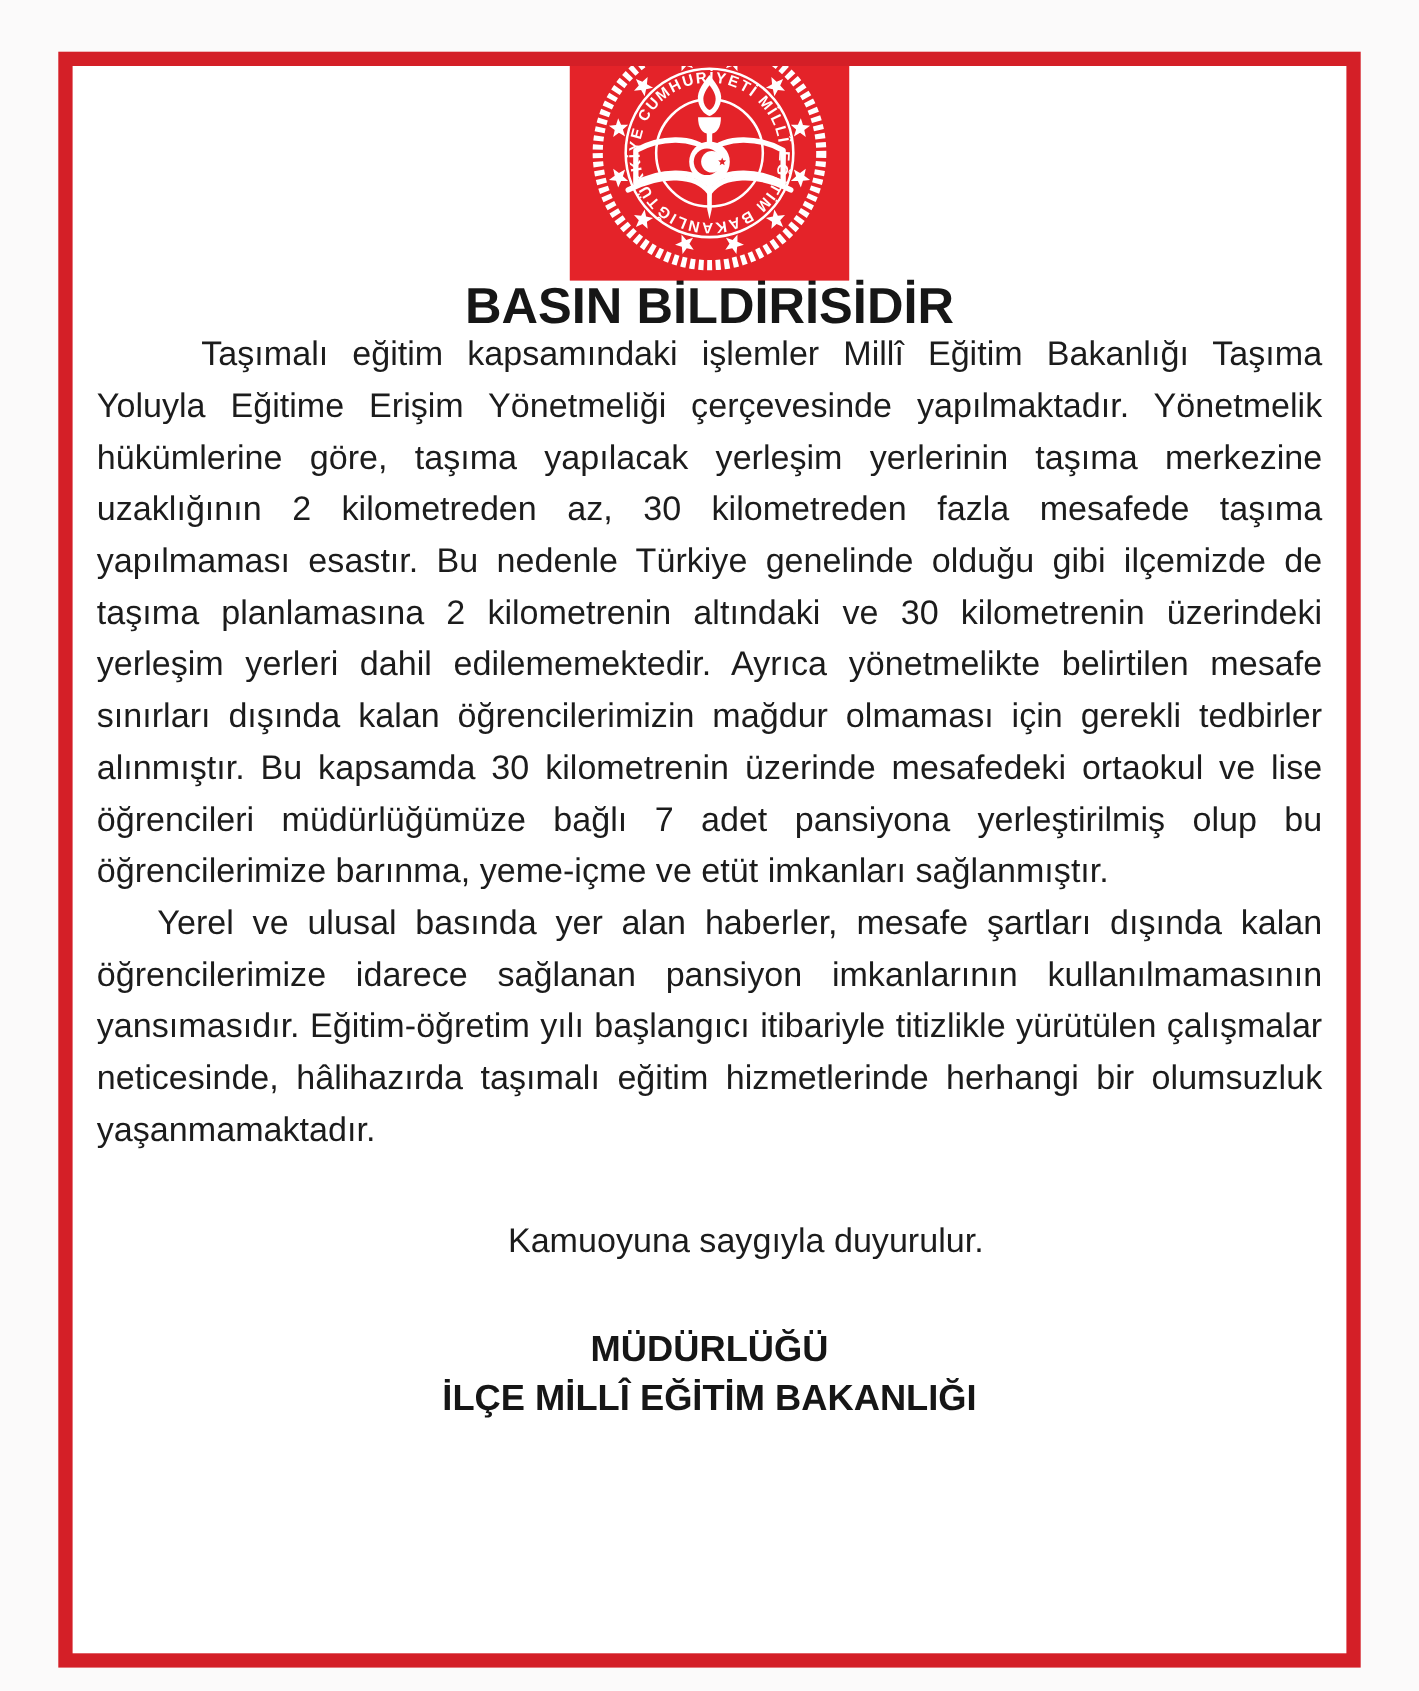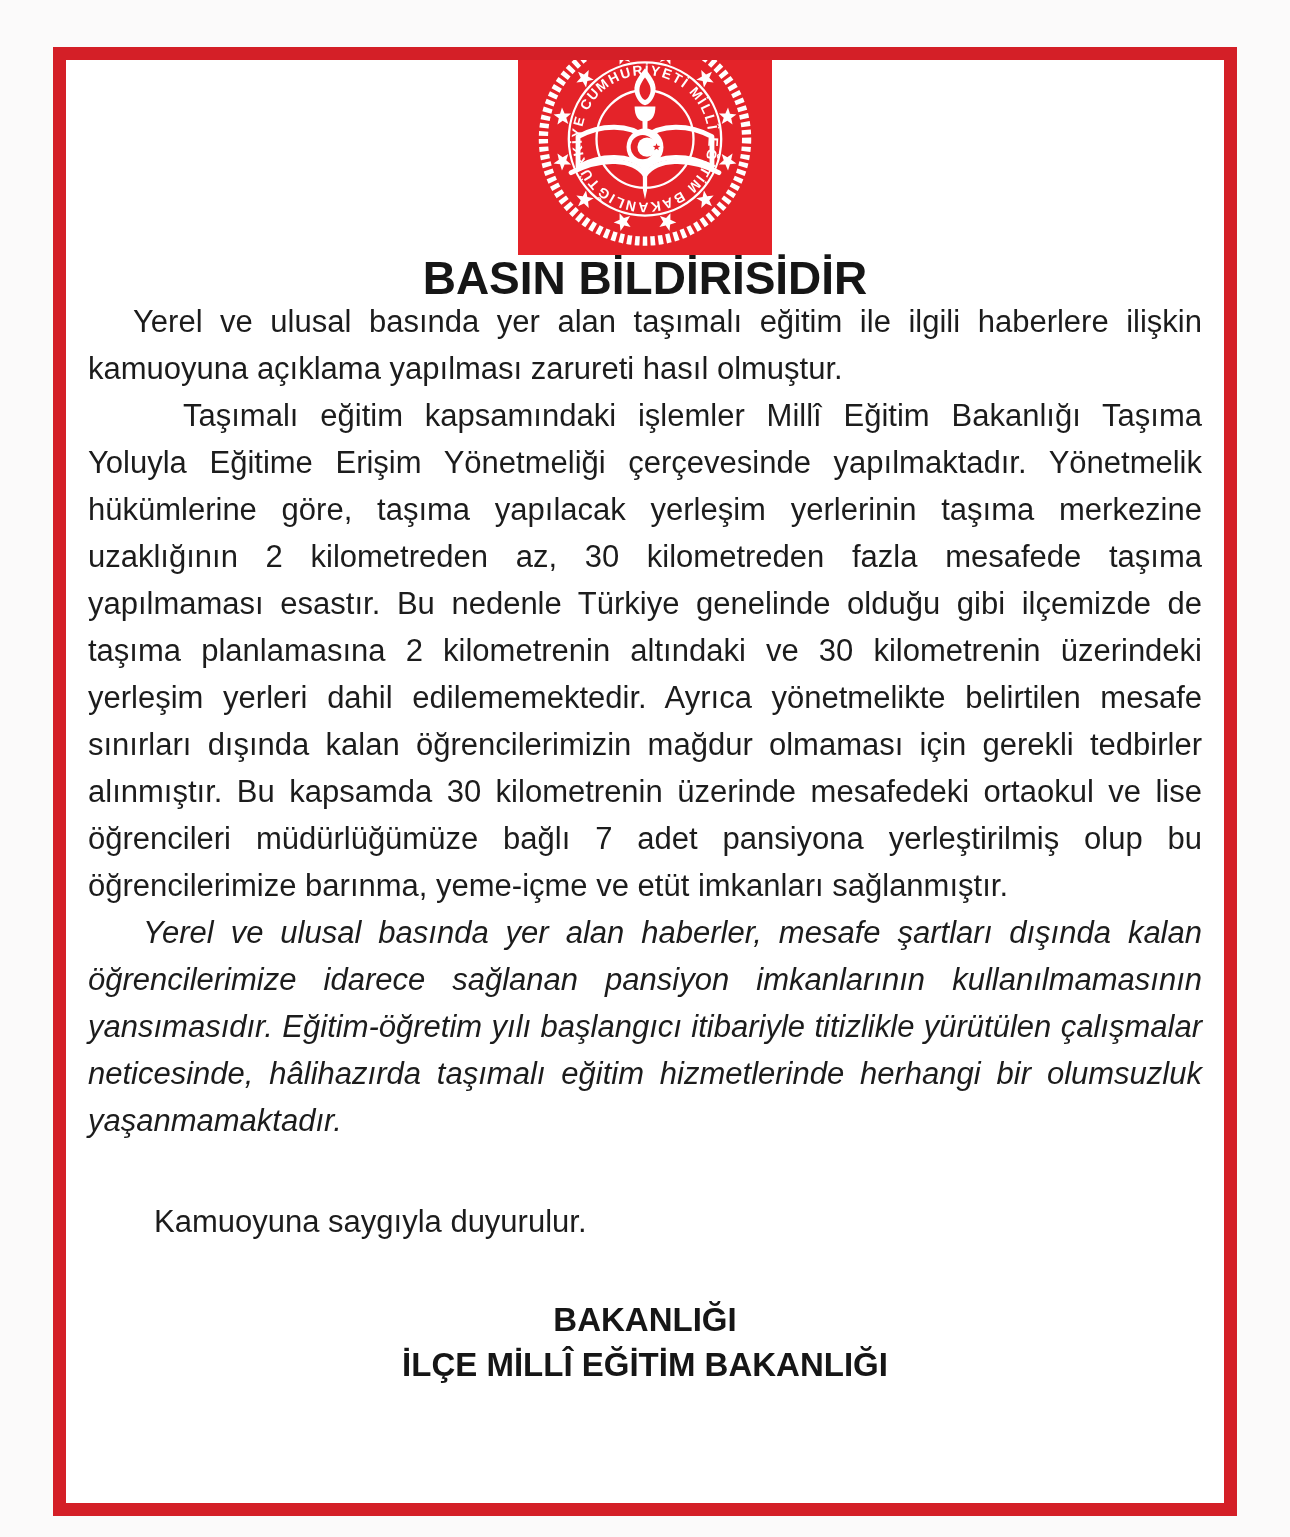--- a/index.html
+++ b/index.html
@@ -40,24 +40,24 @@
   }
   p.body-par{
     font-size:31px;
     line-height:47px;
     text-align:justify;
     margin:0;
     color:#1c1c1c;
   }
   .p1{ text-indent:45px; margin-top:8px; }
   .p2{ text-indent:95px; margin-top:46px; }
-  .p3{ text-indent:55px; margin-top:60px;font-style:italic; }
+  .p3{ text-indent:55px; margin-top:60px; }
   .closing{
     font-size:31px; line-height:47px;
-    text-align:left; text-indent:66px;
+    text-align:center; text-indent:66px;
     margin:54px 0 0 0;
   }
   .signature{
     margin-top:52px;
     text-align:center;
     font-weight:bold;
     font-size:33px;
     line-height:45px;
     color:#161616;
   }
@@ -119,27 +119,26 @@
         <circle cx="54" cy="53.5" r="5.2" fill="#e42329"></circle>
         <circle cx="55.9" cy="53.5" r="4.2" fill="#ffffff"></circle>
         <use href="#st" transform="translate(60 53.5) scale(0.42)" fill="#e42329"></use>
       </g>
     </svg>
   </div>
 
   <div class="content">
     <h1 class="doc-title">BASIN BİLDİRİSİDİR</h1>
 
-    <p class="body-par p1">Yerel ve ulusal basında yer alan taşımalı eğitim ile ilgili haberlere ilişkin kamuoyuna açıklama yapılması zarureti hasıl olmuştur.</p>
 
     <p class="body-par p2">Taşımalı eğitim kapsamındaki işlemler Millî Eğitim Bakanlığı Taşıma Yoluyla Eğitime Erişim Yönetmeliği çerçevesinde yapılmaktadır. Yönetmelik hükümlerine göre, taşıma yapılacak yerleşim yerlerinin taşıma merkezine uzaklığının 2 kilometreden az, 30 kilometreden fazla mesafede taşıma yapılmaması esastır. Bu nedenle Türkiye genelinde olduğu gibi ilçemizde de taşıma planlamasına 2 kilometrenin altındaki ve 30 kilometrenin üzerindeki yerleşim yerleri dahil edilememektedir. Ayrıca yönetmelikte belirtilen mesafe sınırları dışında kalan öğrencilerimizin mağdur olmaması için gerekli tedbirler alınmıştır. Bu kapsamda 30 kilometrenin üzerinde mesafedeki ortaokul ve lise öğrencileri müdürlüğümüze bağlı 7 adet pansiyona yerleştirilmiş olup bu öğrencilerimize barınma, yeme-içme ve etüt imkanları sağlanmıştır.</p>
 
     <p class="body-par p3">Yerel ve ulusal basında yer alan haberler, mesafe şartları dışında kalan öğrencilerimize idarece sağlanan pansiyon imkanlarının kullanılmamasının yansımasıdır. Eğitim-öğretim yılı başlangıcı itibariyle titizlikle yürütülen çalışmalar neticesinde, hâlihazırda taşımalı eğitim hizmetlerinde herhangi bir olumsuzluk yaşanmamaktadır.</p>
 
     <p class="closing">Kamuoyuna saygıyla duyurulur.</p>
 
     <div class="signature">
-      <div>BAKANLIĞI</div>
+      <div>MÜDÜRLÜĞÜ</div>
       <div>İLÇE MİLLÎ EĞİTİM BAKANLIĞI</div>
     </div>
   </div>
 
 </div>
 
 </body></html>

